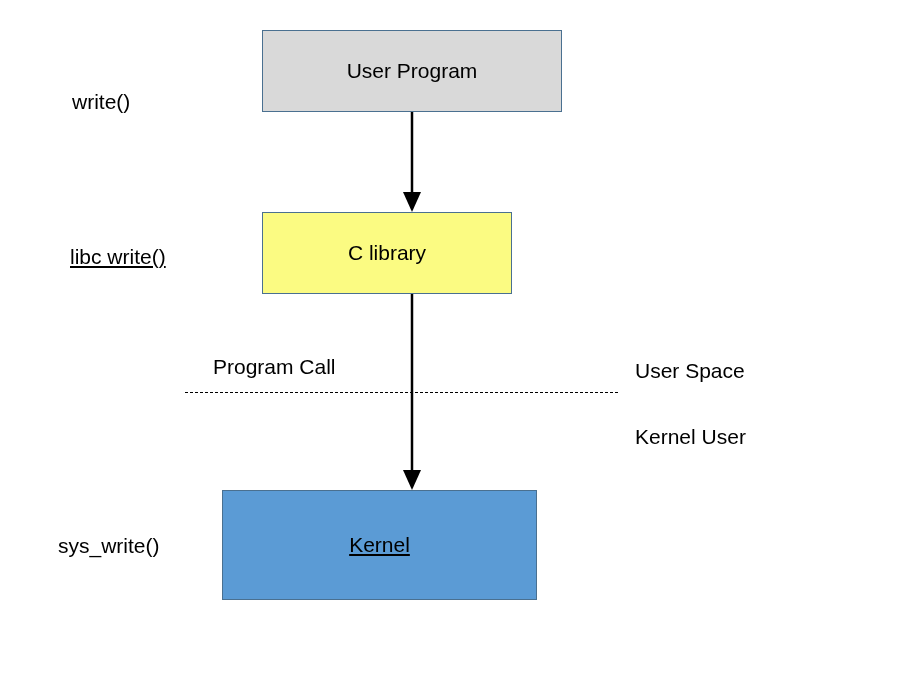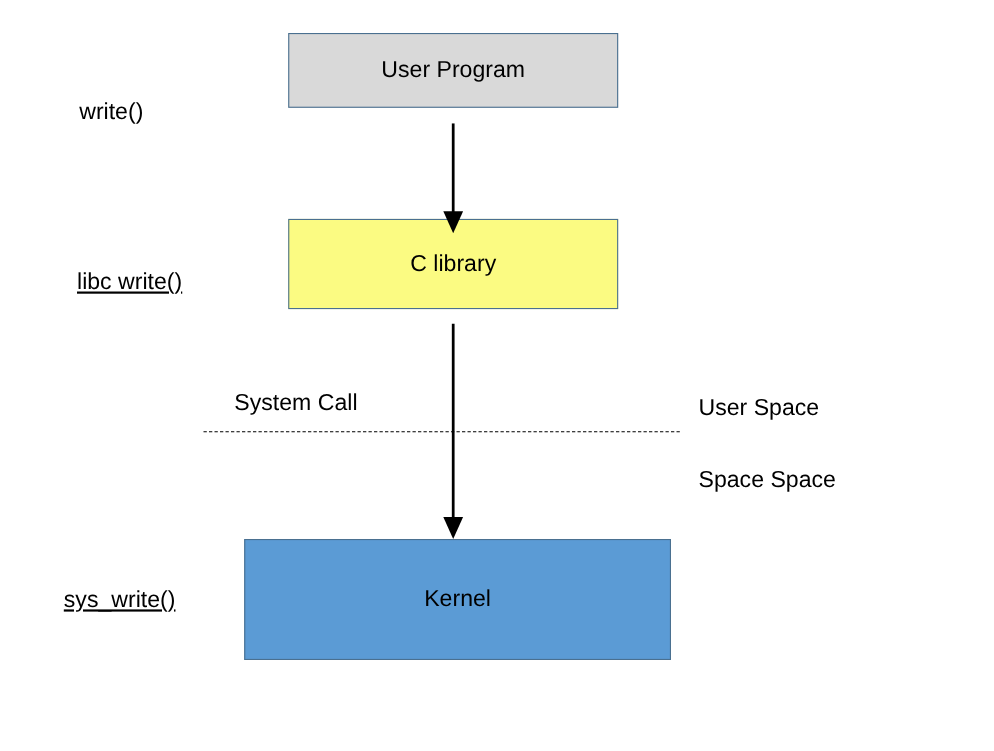--- a/index.html
+++ b/index.html
@@ -20,36 +20,37 @@
       position: absolute;
       display: flex;
       align-items: center;
       justify-content: center;
       border: 1px solid #4a7090;
     }
     .box-user-program {
       left: 262px;
       top: 30px;
       width: 300px;
-      height: 68px;
+      height: 82px;
       background: #d9d9d9;
     }
     .box-c-library {
       left: 262px;
-      top: 199px;
-      width: 300px;
+      top: 212px;
+      width: 250px;
       height: 82px;
       background: #fbfb82;
     }
     .box-kernel {
       left: 222px;
       top: 490px;
-      width: 388px;
+      width: 315px;
       height: 110px;
       background: #5b9bd5;
+      text-decoration: underline;
     }
     .label {
       position: absolute;
     }
     .label-write {
       left: 72px;
       top: 58px;
       margin-top: 32px;
     }
     .label-libc-write {
@@ -66,21 +67,20 @@
       top: 335px;
       margin-top: 24px;
     }
     .label-kernel-space {
       left: 635px;
       top: 425px;
     }
     .label-sys-write {
       left: 58px;
       top: 534px;
-      text-decoration: underline;
     }
     .arrow-svg {
       position: absolute;
       pointer-events: none;
     }
     .divider {
       position: absolute;
       left: 185px;
       top: 392px;
       width: 433px;
@@ -98,23 +98,23 @@
 <div class="box box-c-library">
   <span>C library</span>
 </div>
 
 <div class="box box-kernel">
   <span>Kernel</span>
 </div>
 
 <div class="label label-write">write()</div>
 <div class="label label-libc-write">libc write()</div>
-<div class="label label-system-call">System Call</div>
+<div class="label label-system-call">Program Call</div>
 <div class="label label-user-space">User Space</div>
-<div class="label label-kernel-space">Space Space</div>
+<div class="label label-kernel-space">Kernel User</div>
 <div class="label label-sys-write">sys_write()</div>
 
 <svg class="arrow-svg" style="left:400px;top:112px;width:24px;height:100px;">
   <line x1="12" y1="0" x2="12" y2="82" stroke="#000" stroke-width="2.5"></line>
   <polygon points="12,100 3,80 21,80" fill="#000"></polygon>
 </svg>
 
 <svg class="arrow-svg" style="left:400px;top:294px;width:24px;height:196px;">
   <line x1="12" y1="0" x2="12" y2="178" stroke="#000" stroke-width="2.5"></line>
   <polygon points="12,196 3,176 21,176" fill="#000"></polygon>

